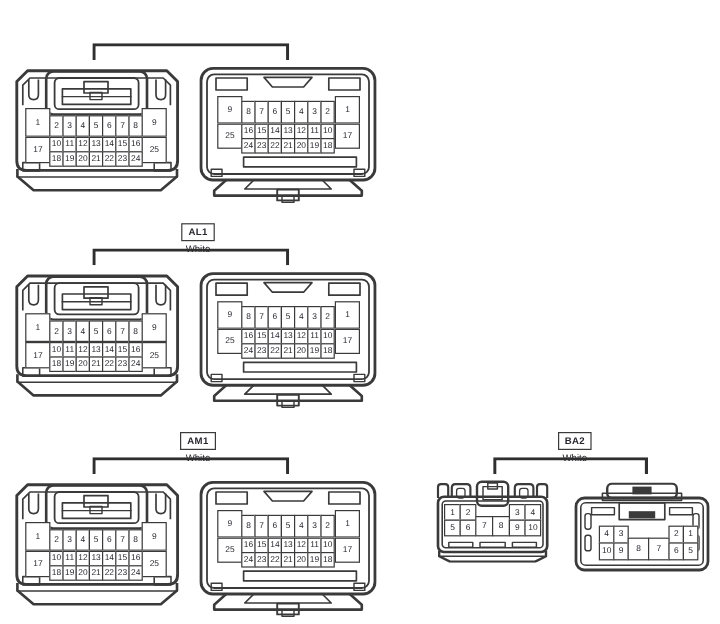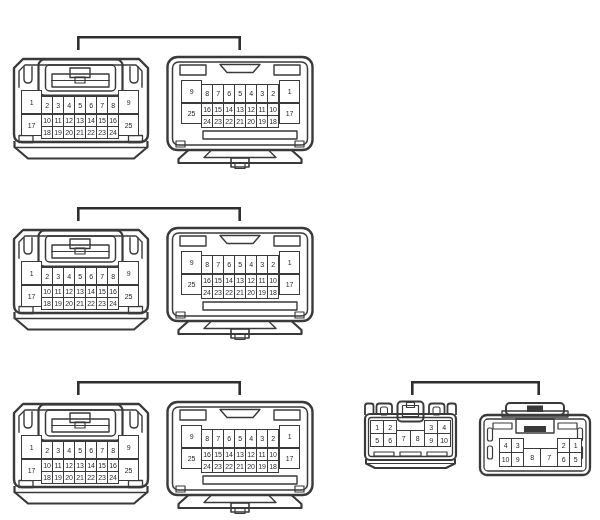--- a/index.html
+++ b/index.html
@@ -258,20 +258,24 @@
         <span>20</span>
       </div>
       <div class="pin" style="left: 90px; top: 60px; width: 12.2px; height: 13.2px;">
         <span>19</span>
       </div>
       <div class="pin" style="left: 101px; top: 60px; width: 12.2px; height: 13.2px;">
         <span>18</span>
       </div>
     </div>
 
+  <div class="glabel" style="left:120px;top:183px">
+    <span class="gbox">AL1</span>
+    <div class="gcolor">White</div>
+  </div>
   <svg class="bracket" style="left:77px;top:207px" width="164" height="14">
     <path d="M1.3,14 V1.3 H162.7 V14"></path>
   </svg>
   <div class="connector" style="left:12px;top:228px;width:138px;height:105px">
     <svg viewBox="0 0 138 105">
         <use href="#sym-male25" width="100%" height="100%"></use>
       </svg>
   <div class="pin" style="left: 9px; top: 33px; width: 21.2px; height: 24.2px;">
         <span>1</span>
       </div>
@@ -422,20 +426,24 @@
         <span>20</span>
       </div>
       <div class="pin" style="left: 90px; top: 60px; width: 12.2px; height: 13.2px;">
         <span>19</span>
       </div>
       <div class="pin" style="left: 101px; top: 60px; width: 12.2px; height: 13.2px;">
         <span>18</span>
       </div>
     </div>
 
+  <div class="glabel" style="left:120px;top:357px">
+    <span class="gbox">AM1</span>
+    <div class="gcolor">White</div>
+  </div>
   <svg class="bracket" style="left:77px;top:381px" width="164" height="14">
     <path d="M1.3,14 V1.3 H162.7 V14"></path>
   </svg>
   <div class="connector" style="left:12px;top:402px;width:138px;height:105px">
     <svg viewBox="0 0 138 105">
         <use href="#sym-male25" width="100%" height="100%"></use>
       </svg>
   <div class="pin" style="left: 9px; top: 33px; width: 21.2px; height: 24.2px;">
         <span>1</span>
       </div>
@@ -586,20 +594,24 @@
         <span>20</span>
       </div>
       <div class="pin" style="left: 90px; top: 60px; width: 12.2px; height: 13.2px;">
         <span>19</span>
       </div>
       <div class="pin" style="left: 101px; top: 60px; width: 12.2px; height: 13.2px;">
         <span>18</span>
       </div>
     </div>
 
+  <div class="glabel" style="left:434px;top:357px">
+    <span class="gbox">BA2</span>
+    <div class="gcolor">White</div>
+  </div>
   <svg class="bracket" style="left:411px;top:381px" width="129" height="14">
     <path d="M1.3,14 V1.3 H127.7 V14"></path>
   </svg>
   <div class="connector" style="left:363px;top:400px;width:95px;height:69px">
     <svg viewBox="0 0 95 69">
         <use href="#sym-male10" width="100%" height="100%"></use>
       </svg>
   <div class="pin" style="left: 7px; top: 20px; width: 14.2px; height: 14.2px;">
         <span>1</span>
       </div>

